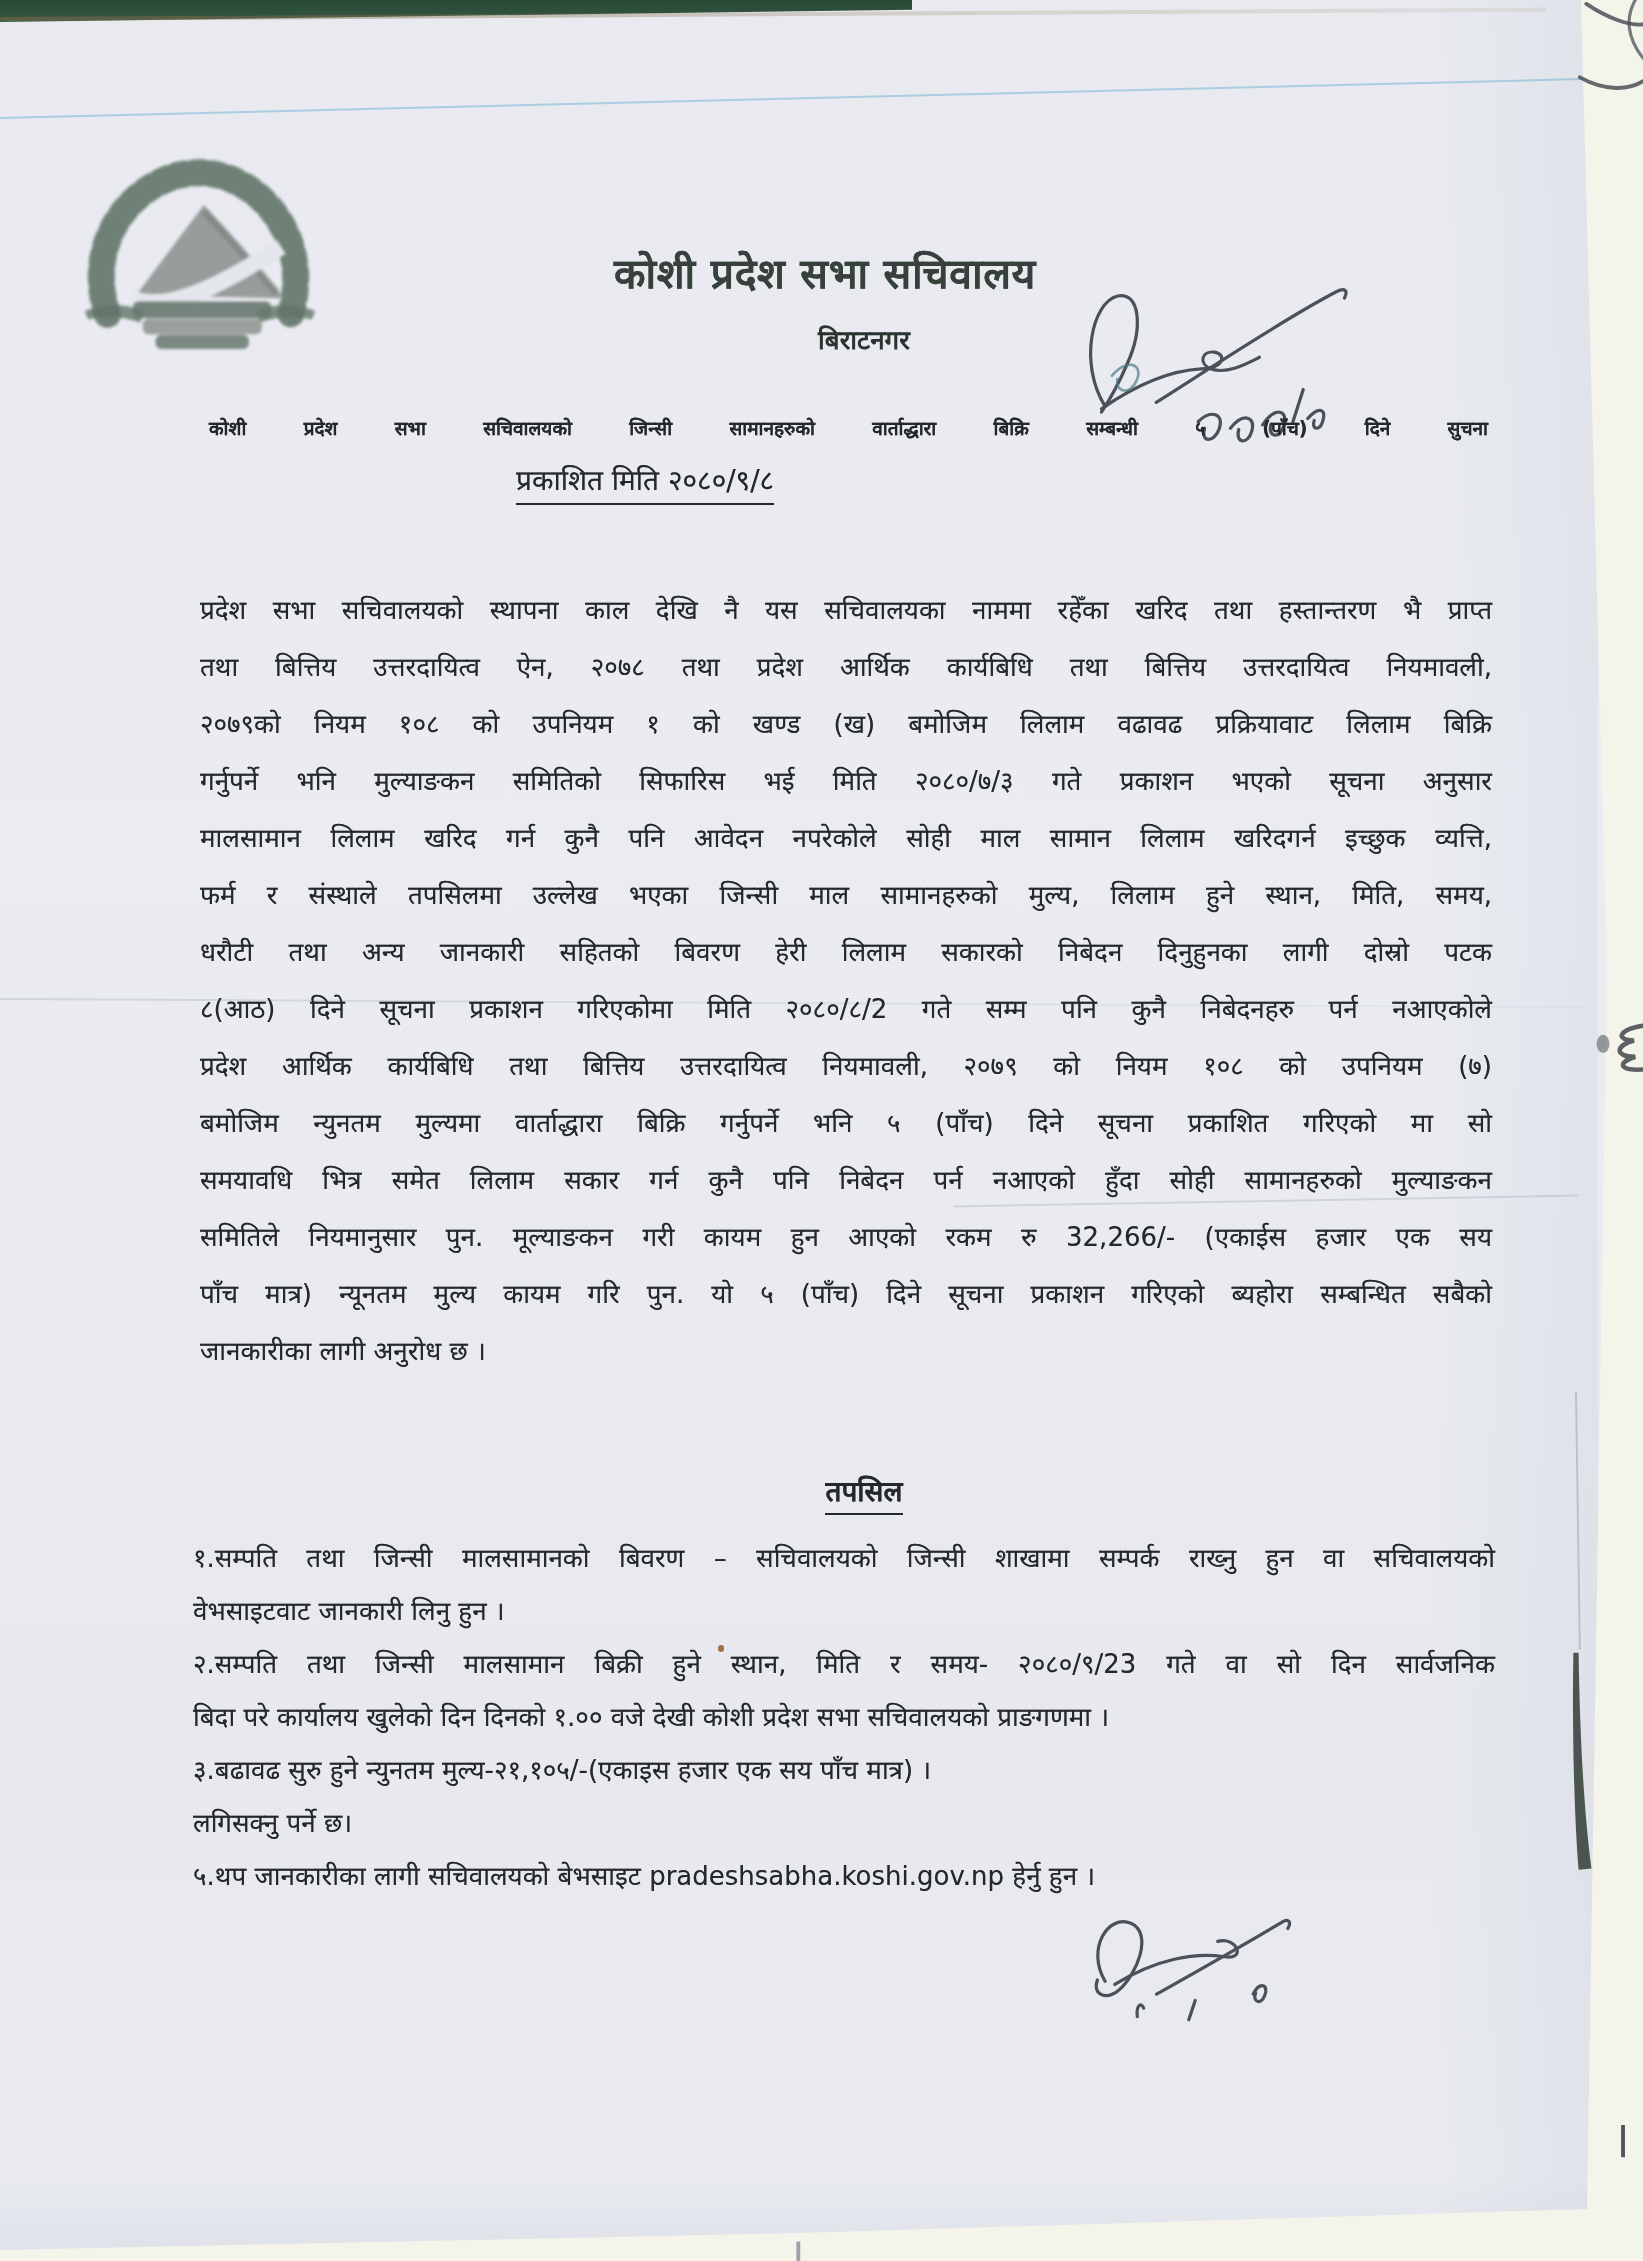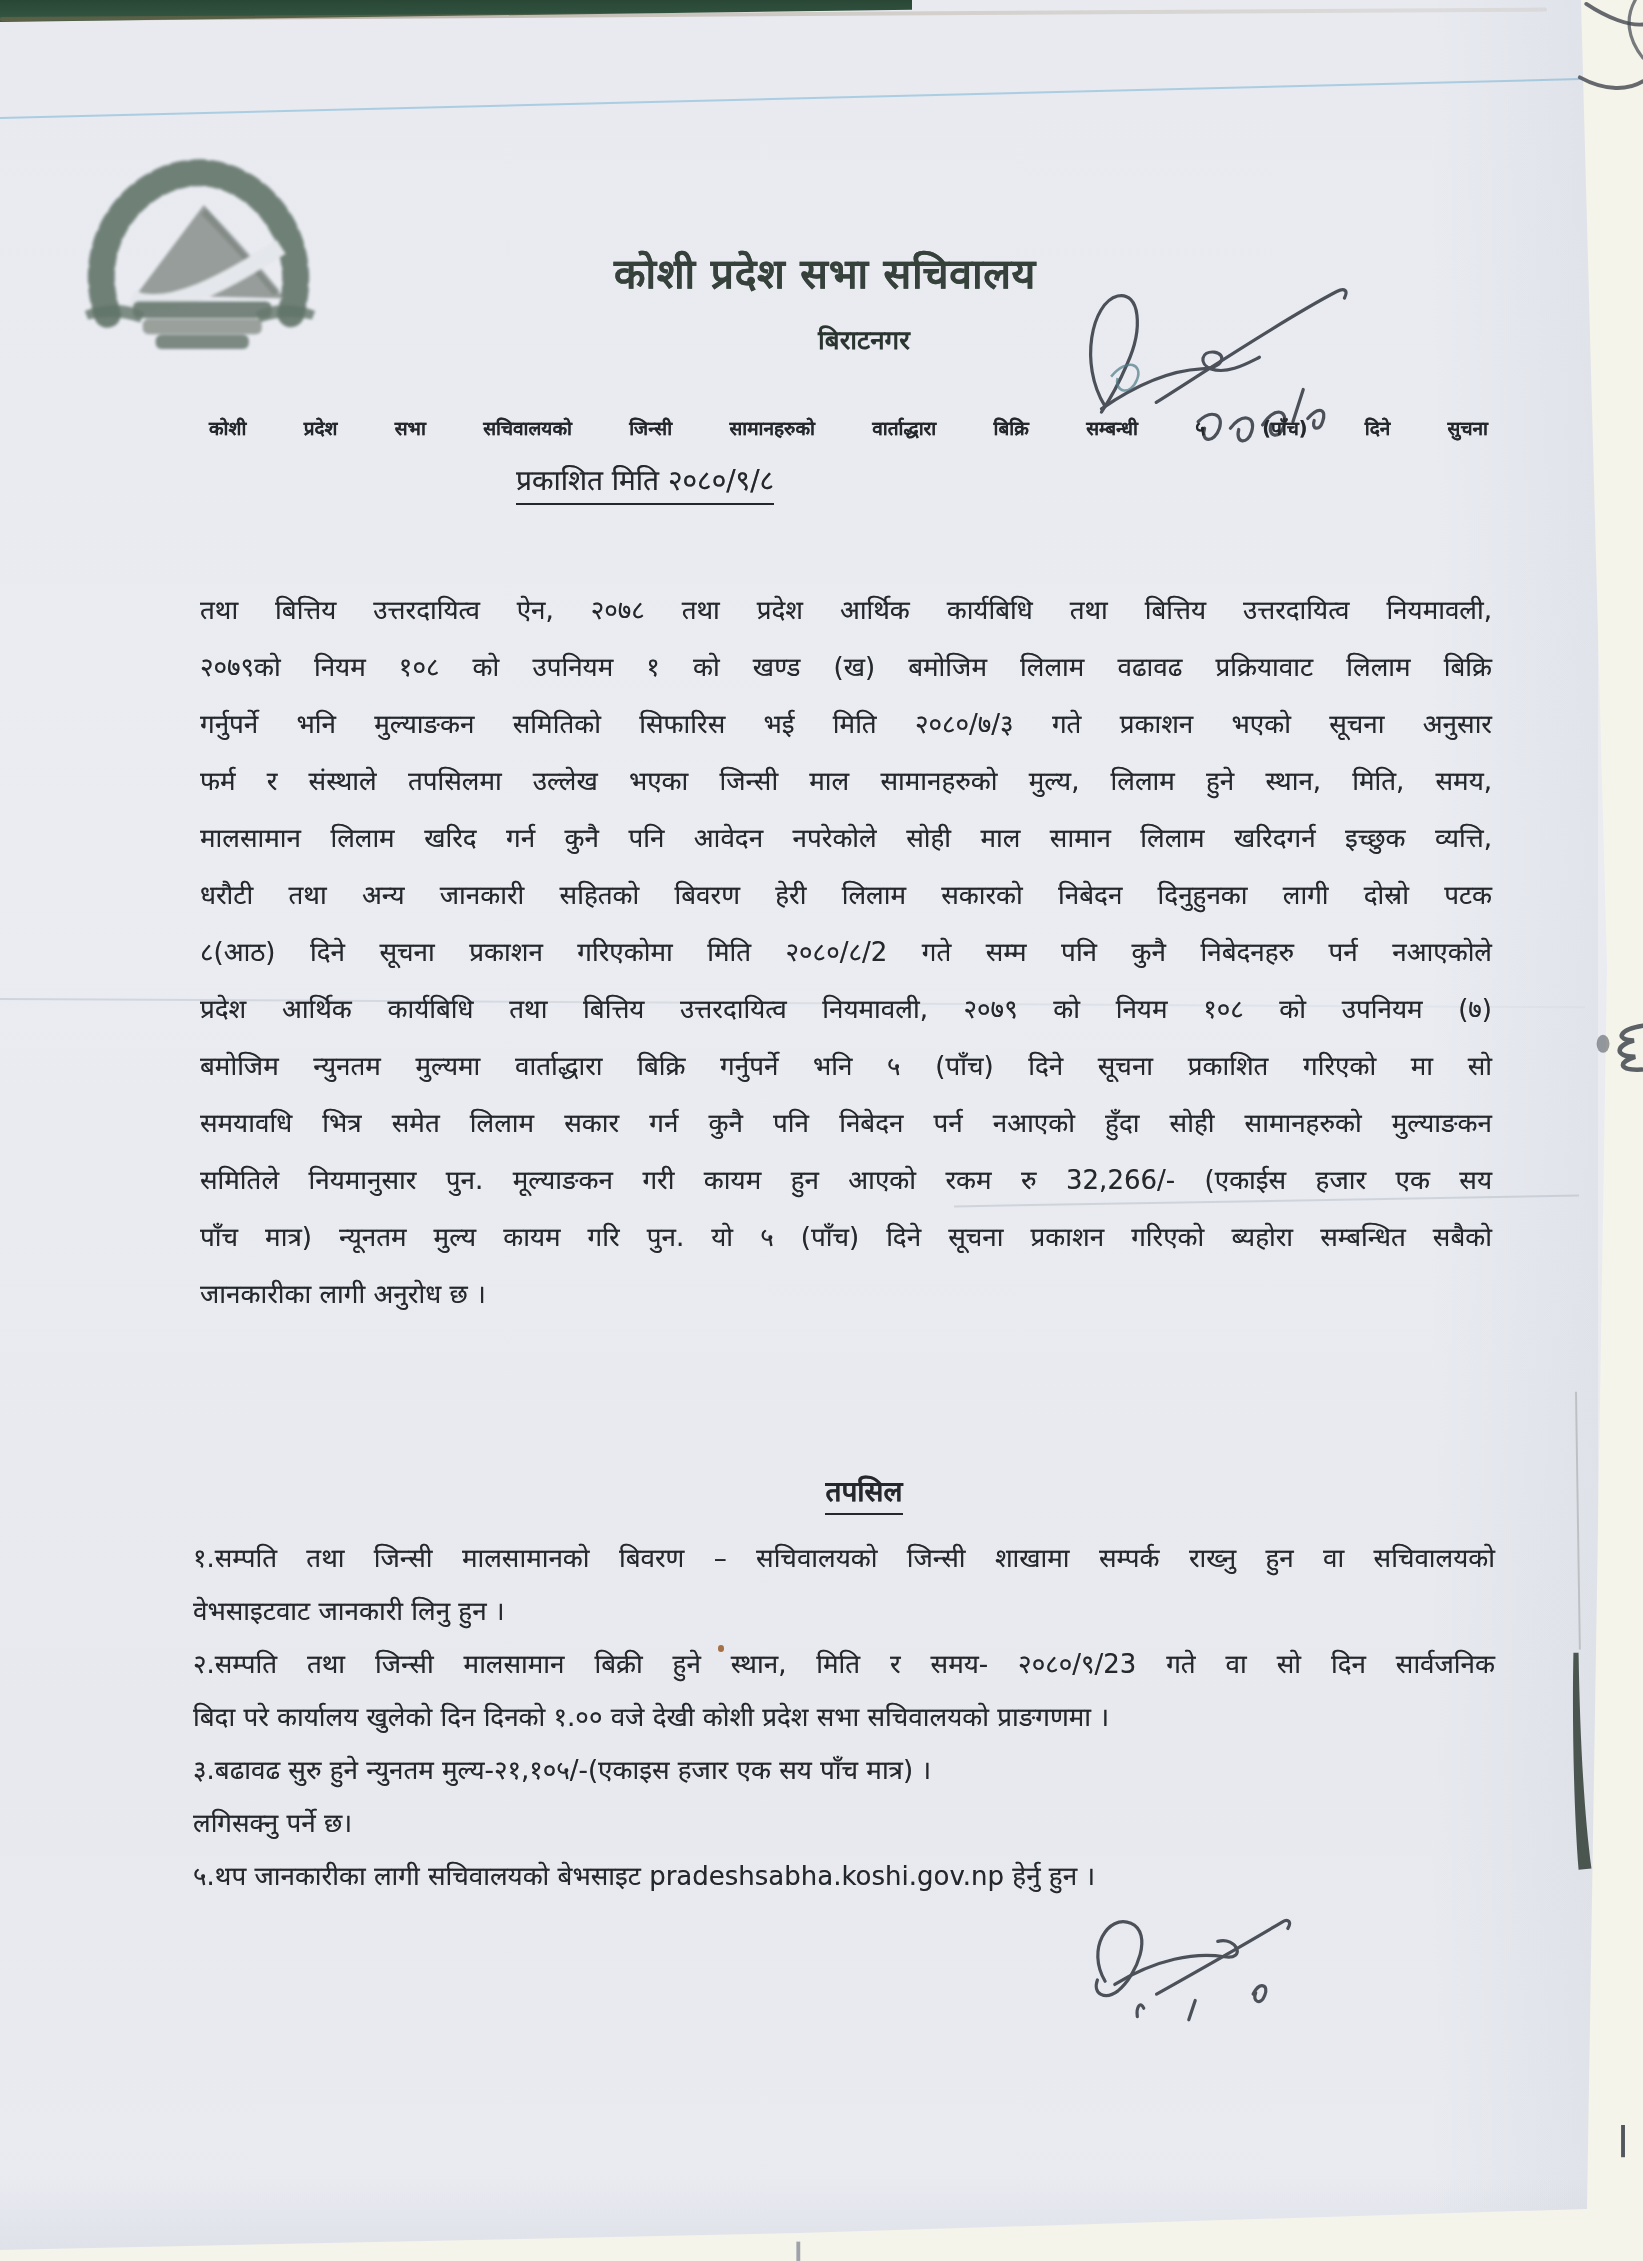--- a/index.html
+++ b/index.html
@@ -127,25 +127,26 @@
       </g>
       <path d="M70,170 C95,140 120,150 110,175 C100,200 75,195 80,172" fill="none" stroke="#4d7a86" stroke-width="4" opacity="0.7"></path>
     </svg>
 
     <div class="subject">कोशी प्रदेश सभा सचिवालयको जिन्सी सामानहरुको वार्ताद्धारा बिक्रि सम्बन्धी ५ (पाँच) दिने सुचना</div>
     <div class="published-wrap">
       <span class="published">प्रकाशित मिति २०८०/९/८</span>
     </div>
 
     <div class="body-text">
+      <div class="line just">प्रदेश सभा सचिवालयको स्थापना काल देखि नै  यस सचिवालयका नाममा रहेँका खरिद तथा हस्तान्तरण भै प्राप्त</div>
       <div class="line just">तथा बित्तिय उत्तरदायित्व ऐन, २०७८ तथा प्रदेश आर्थिक कार्यबिधि तथा बित्तिय उत्तरदायित्व नियमावली,</div>
       <div class="line just">२०७९को नियम १०८ को उपनियम १ को खण्ड (ख) बमोजिम लिलाम वढावढ प्रक्रियावाट लिलाम बिक्रि</div>
       <div class="line just">गर्नुपर्ने भनि मुल्याङकन समितिको सिफारिस भई मिति २०८०/७/३ गते प्रकाशन भएको सूचना अनुसार</div>
+      <div class="line just">मालसामान लिलाम खरिद गर्न कुनै पनि आवेदन नपरेकोले सोही माल सामान लिलाम खरिदगर्न इच्छुक व्यत्ति,</div>
       <div class="line just">फर्म र संस्थाले तपसिलमा उल्लेख भएका जिन्सी माल सामानहरुको मुल्य, लिलाम हुने स्थान, मिति, समय,</div>
-      <div class="line just">मालसामान लिलाम खरिद गर्न कुनै पनि आवेदन नपरेकोले सोही माल सामान लिलाम खरिदगर्न इच्छुक व्यत्ति,</div>
       <div class="line just">धरौटी तथा अन्य जानकारी सहितको बिवरण हेरी लिलाम सकारको निबेदन दिनुहुनका लागी दोस्रो पटक</div>
       <div class="line just">८(आठ) दिने  सूचना प्रकाशन गरिएकोमा मिति २०८०/८/2 गते सम्म पनि कुनै निबेदनहरु पर्न नआएकोले</div>
       <div class="line just">प्रदेश आर्थिक कार्यबिधि तथा बित्तिय उत्तरदायित्व नियमावली, २०७९ को नियम १०८ को उपनियम (७)</div>
       <div class="line just">बमोजिम न्युनतम मुल्यमा वार्ताद्धारा बिक्रि गर्नुपर्ने भनि   ५ (पाँच) दिने सूचना प्रकाशित गरिएको मा सो</div>
       <div class="line just">समयावधि भित्र समेत लिलाम सकार गर्न कुनै पनि निबेदन पर्न नआएको हुँदा  सोही सामानहरुको मुल्याङकन</div>
       <div class="line just">समितिले नियमानुसार पुन. मूल्याङकन गरी कायम हुन आएको रकम रु 32,266/- (एकाईस हजार एक सय</div>
       <div class="line just">पाँच मात्र) न्यूनतम मुल्य कायम गरि पुन. यो ५ (पाँच) दिने सूचना प्रकाशन गरिएको ब्यहोरा सम्बन्धित सबैको</div>
       <div class="line">जानकारीका लागी  अनुरोध छ ।</div>
     </div>
 

